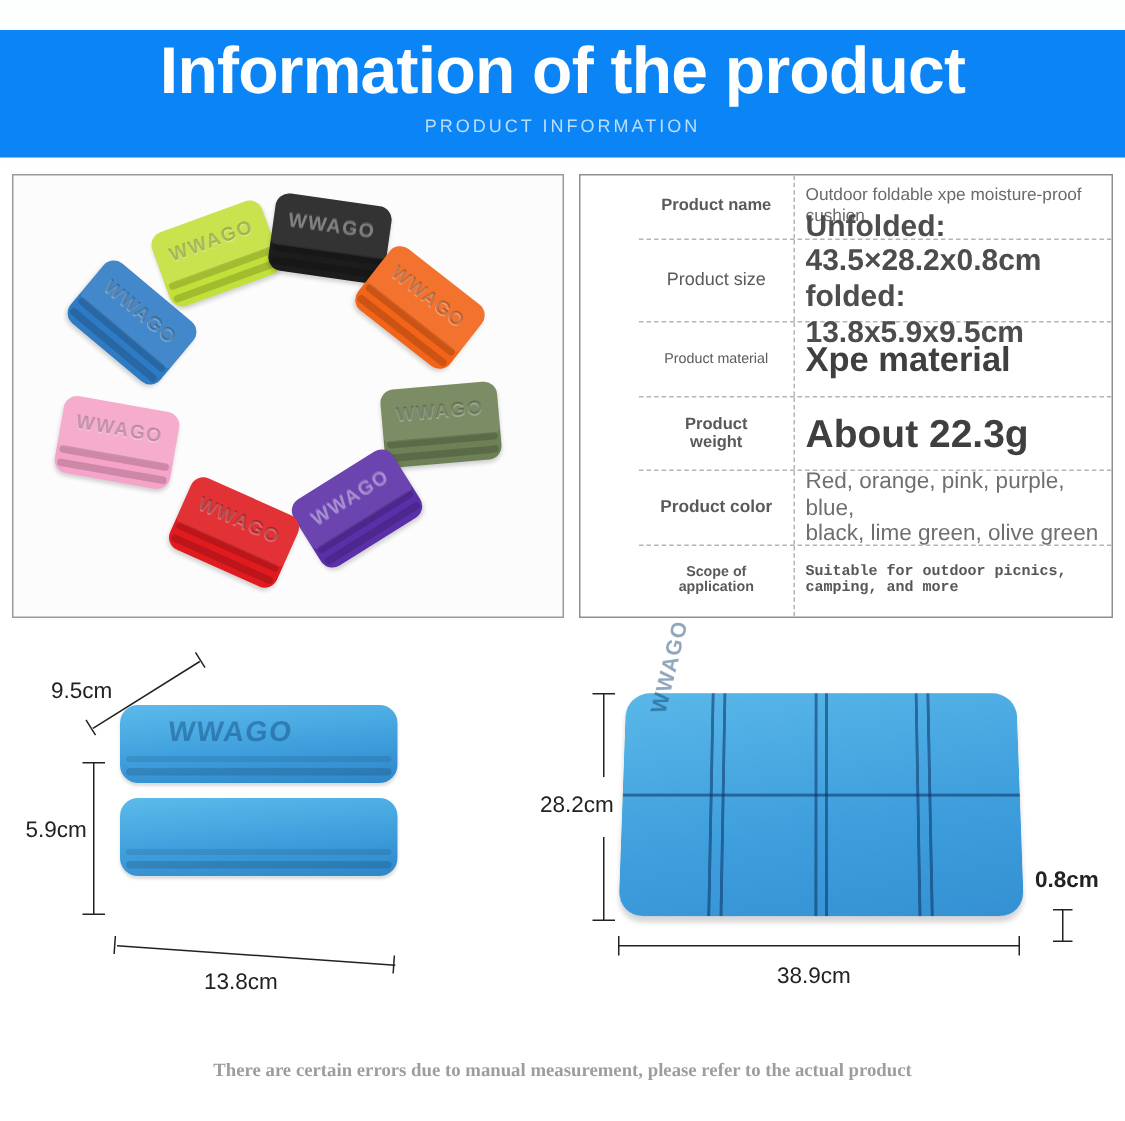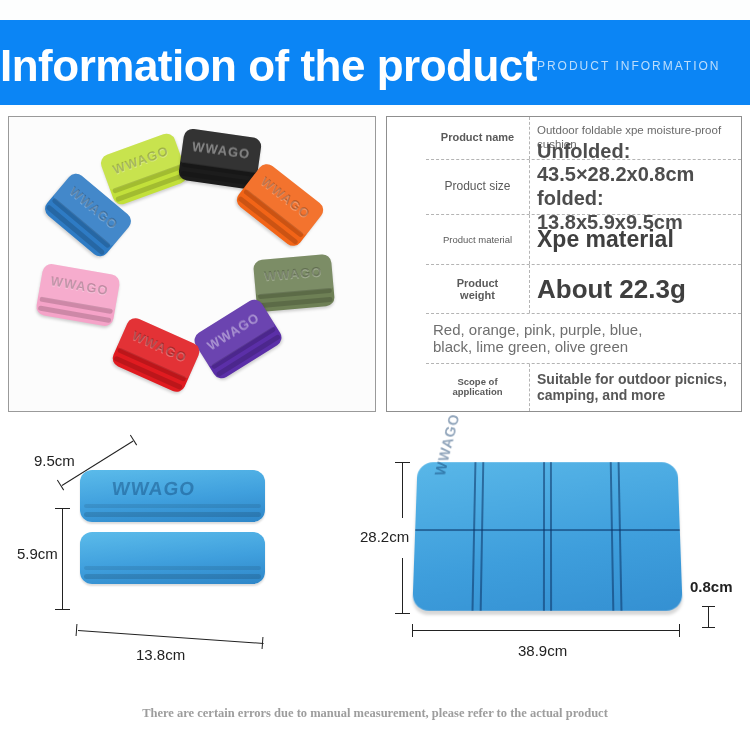--- a/index.html
+++ b/index.html
@@ -25,21 +25,21 @@
     background: #fdfefe;
   }
   .banner {
     position: absolute;
     left: 0;
     top: 20px;
     width: 750px;
     height: 85px;
     background: #0b85f5;
     display: flex;
-    flex-direction: row;
+    flex-direction: column;
     align-items: center;
     justify-content: flex-start;
   }
   .banner-title {
     color: #ffffff;
     font-size: 44px;
     font-weight: bold;
     letter-spacing: -0.5px;
     line-height: 1;
     margin-top: 6px;
@@ -173,21 +173,21 @@
   .r-name .spec-value   { font-size: 11.5px; }
   .r-size .spec-label   { font-size: 12px; font-weight: normal; }
   .r-size .spec-value   { font-size: 20px; font-weight: bold; color: #4d4d4d; }
   .r-mat .spec-label    { font-size: 9.5px; font-weight: normal; }
   .r-mat .spec-value    { font-size: 23px; font-weight: bold; color: #3f3f3f; }
   .r-weight .spec-label { font-size: 11px; }
   .r-weight .spec-value { font-size: 26px; font-weight: bold; color: #3f3f3f; }
   .r-color .spec-label  { font-size: 11.5px; }
   .r-color .spec-value  { font-size: 15px; color: #6f6f6f; }
   .r-scope .spec-label  { font-size: 9.5px; }
-  .r-scope .spec-value  { font-size: 14px; font-weight: bold; color: #575757; }
+  .r-scope .spec-value  { font-size: 10px; font-weight: bold; color: #575757; font-family: Liberation Mono, monospace; }
 
   
   .lower {
     position: absolute;
     left: 0;
     top: 430px;
     width: 750px;
     height: 265px;
     background: #ffffff;
   }
@@ -394,20 +394,21 @@
     <div class="spec-row r-mat">
       <div class="spec-label">Product material</div>
       <div class="spec-value">Xpe material</div>
     </div>
     <div class="spec-row r-weight">
       <div class="spec-label" style="white-space:pre-line;">Product
 weight</div>
       <div class="spec-value">About 22.3g</div>
     </div>
     <div class="spec-row r-color">
+      <div class="spec-label">Product color</div>
       <div class="spec-value" style="white-space:pre-line;">Red, orange, pink, purple, blue,
 black, lime green, olive green</div>
     </div>
     <div class="spec-row r-scope">
       <div class="spec-label" style="white-space:pre-line;">Scope of
 application</div>
       <div class="spec-value">Suitable for outdoor picnics, camping, and more</div>
     </div>
   </div>
 

